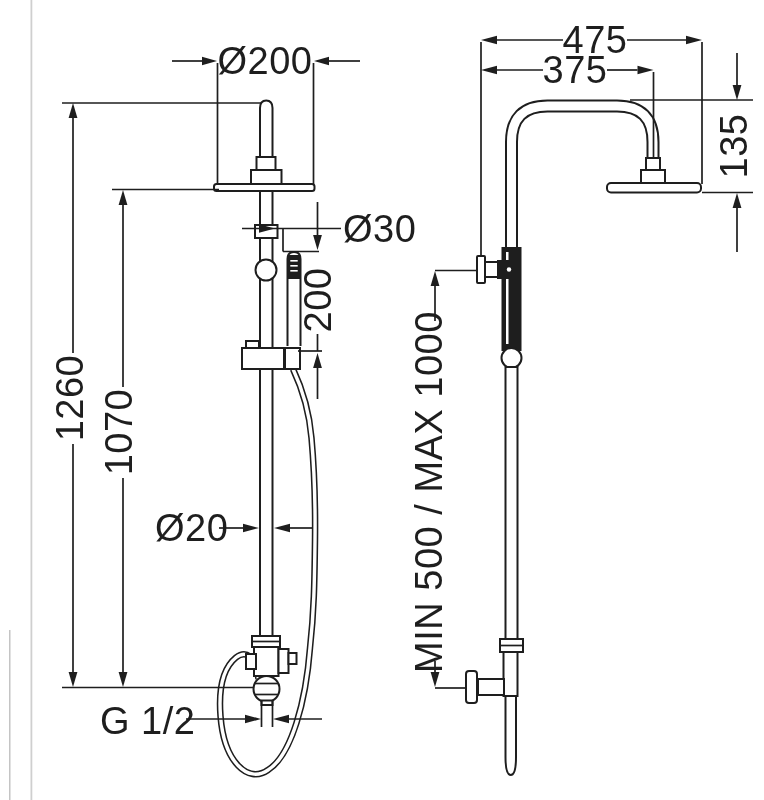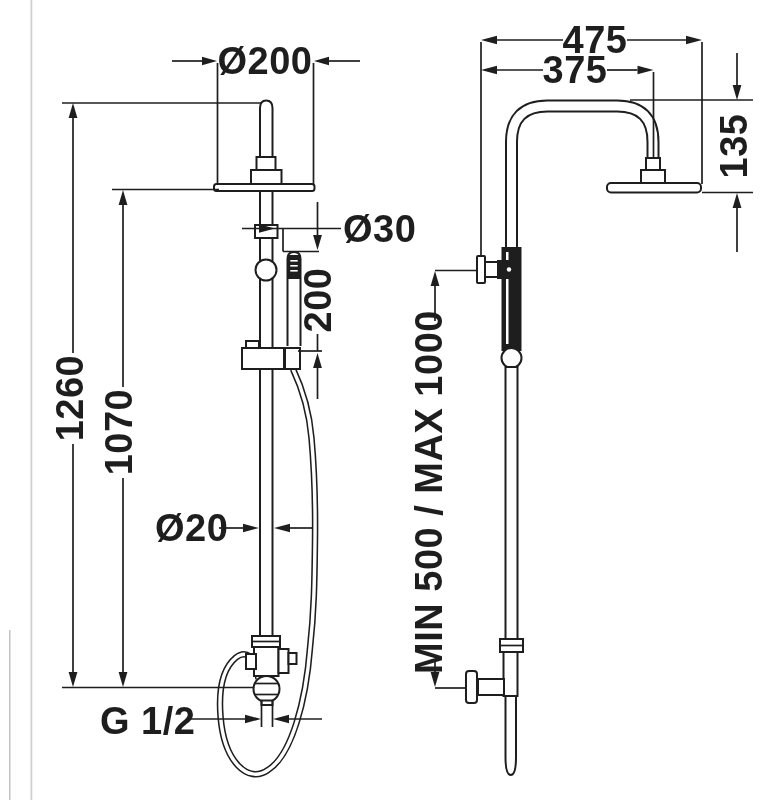--- a/index.html
+++ b/index.html
@@ -1,16 +1,16 @@
 <!DOCTYPE html>
 <html><head>
 <meta charset="utf-8">
 <style>
   html,body{margin:0;padding:0;background:#ffffff;}
-  .stage{width:764px;height:800px;position:relative;background:#fff;overflow:hidden;font-weight:bold;}
+  .stage{width:764px;height:800px;position:relative;background:#fff;overflow:hidden;}
   svg{display:block;}
   text{font-family:"Liberation Sans","DejaVu Sans",sans-serif;fill:#1e1e1e;}
   .dim-label{font-size:38px;letter-spacing:0.5px;}
   .ln{stroke:#1e1e1e;stroke-width:1.7;fill:none;}
   .obj{stroke:#1e1e1e;stroke-width:2;fill:#ffffff;}
   .objd{stroke:#1e1e1e;stroke-width:2;fill:#1e1e1e;}
   .arr{fill:#1e1e1e;stroke:none;}
 </style>
 </head>
 <body>

